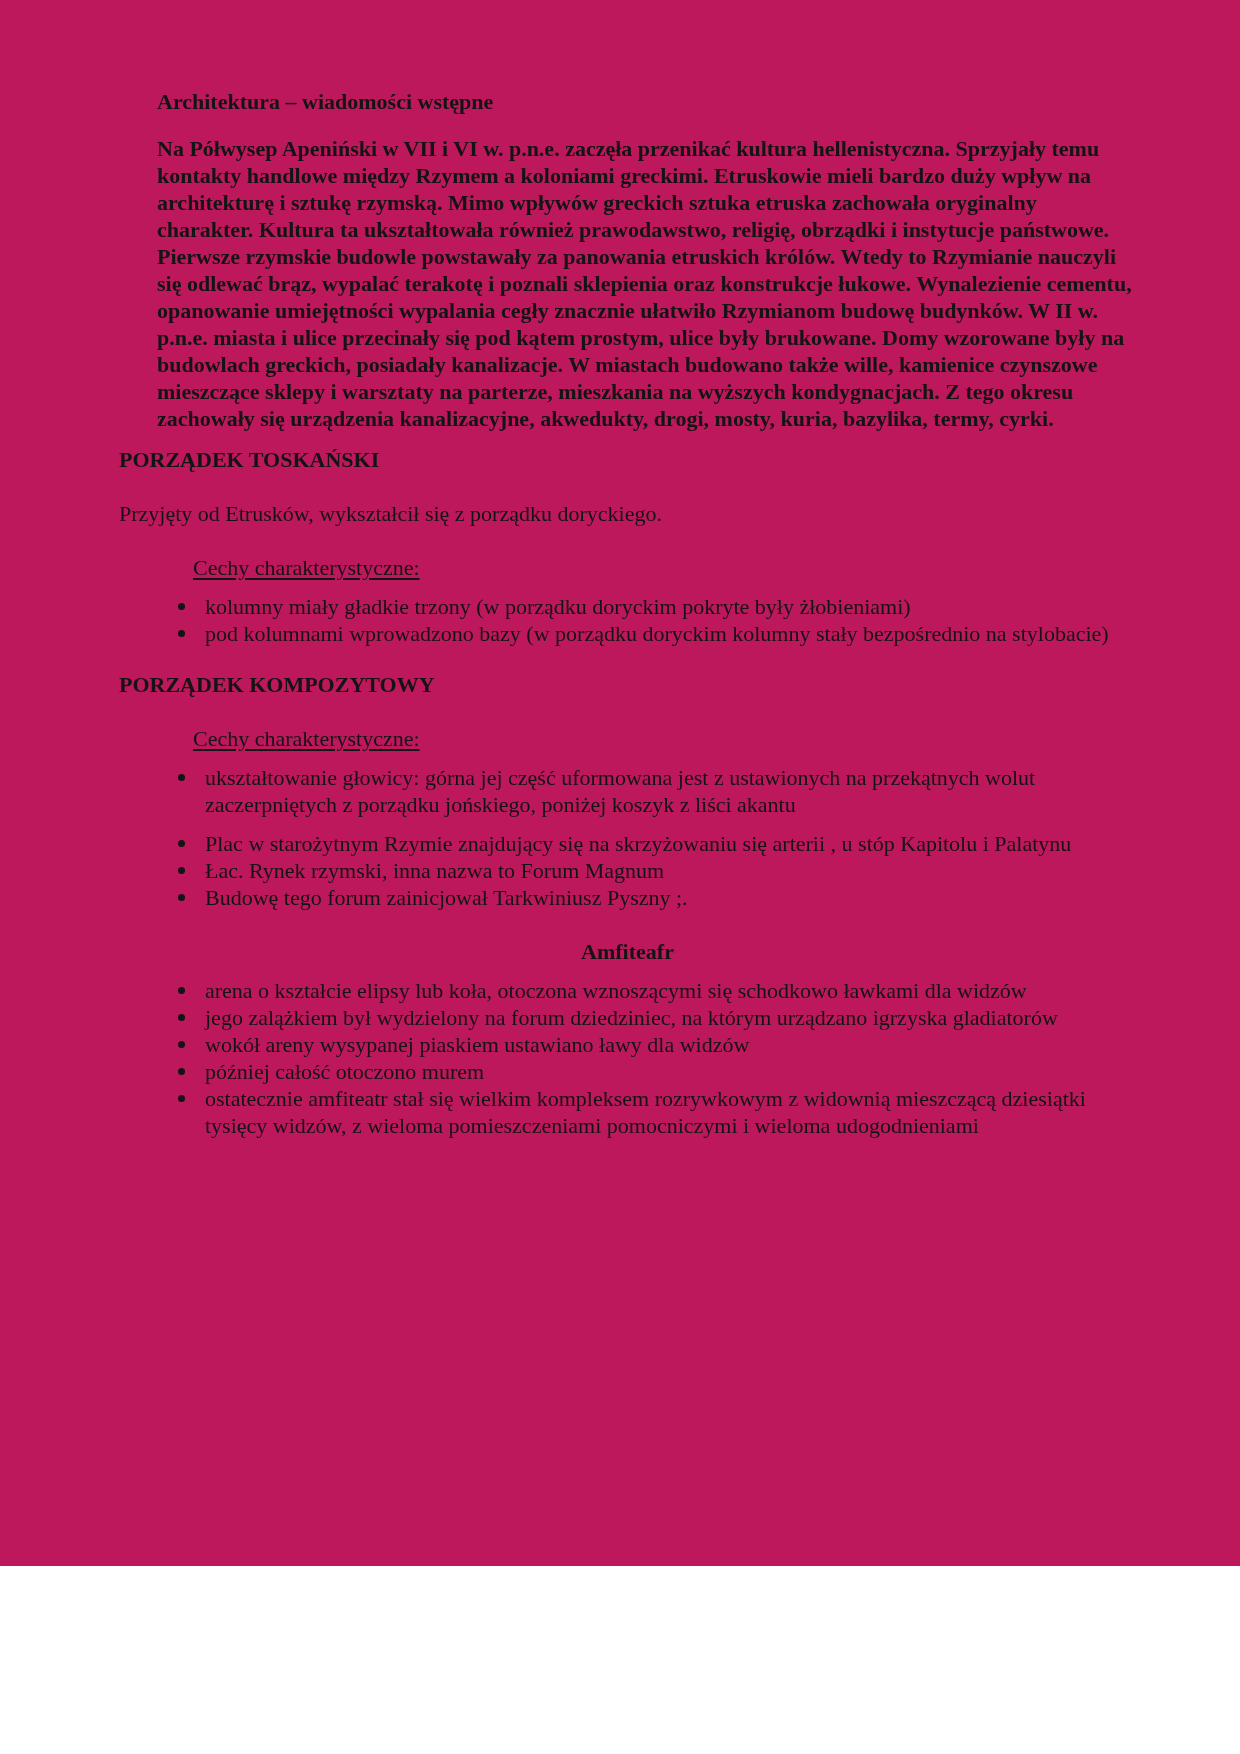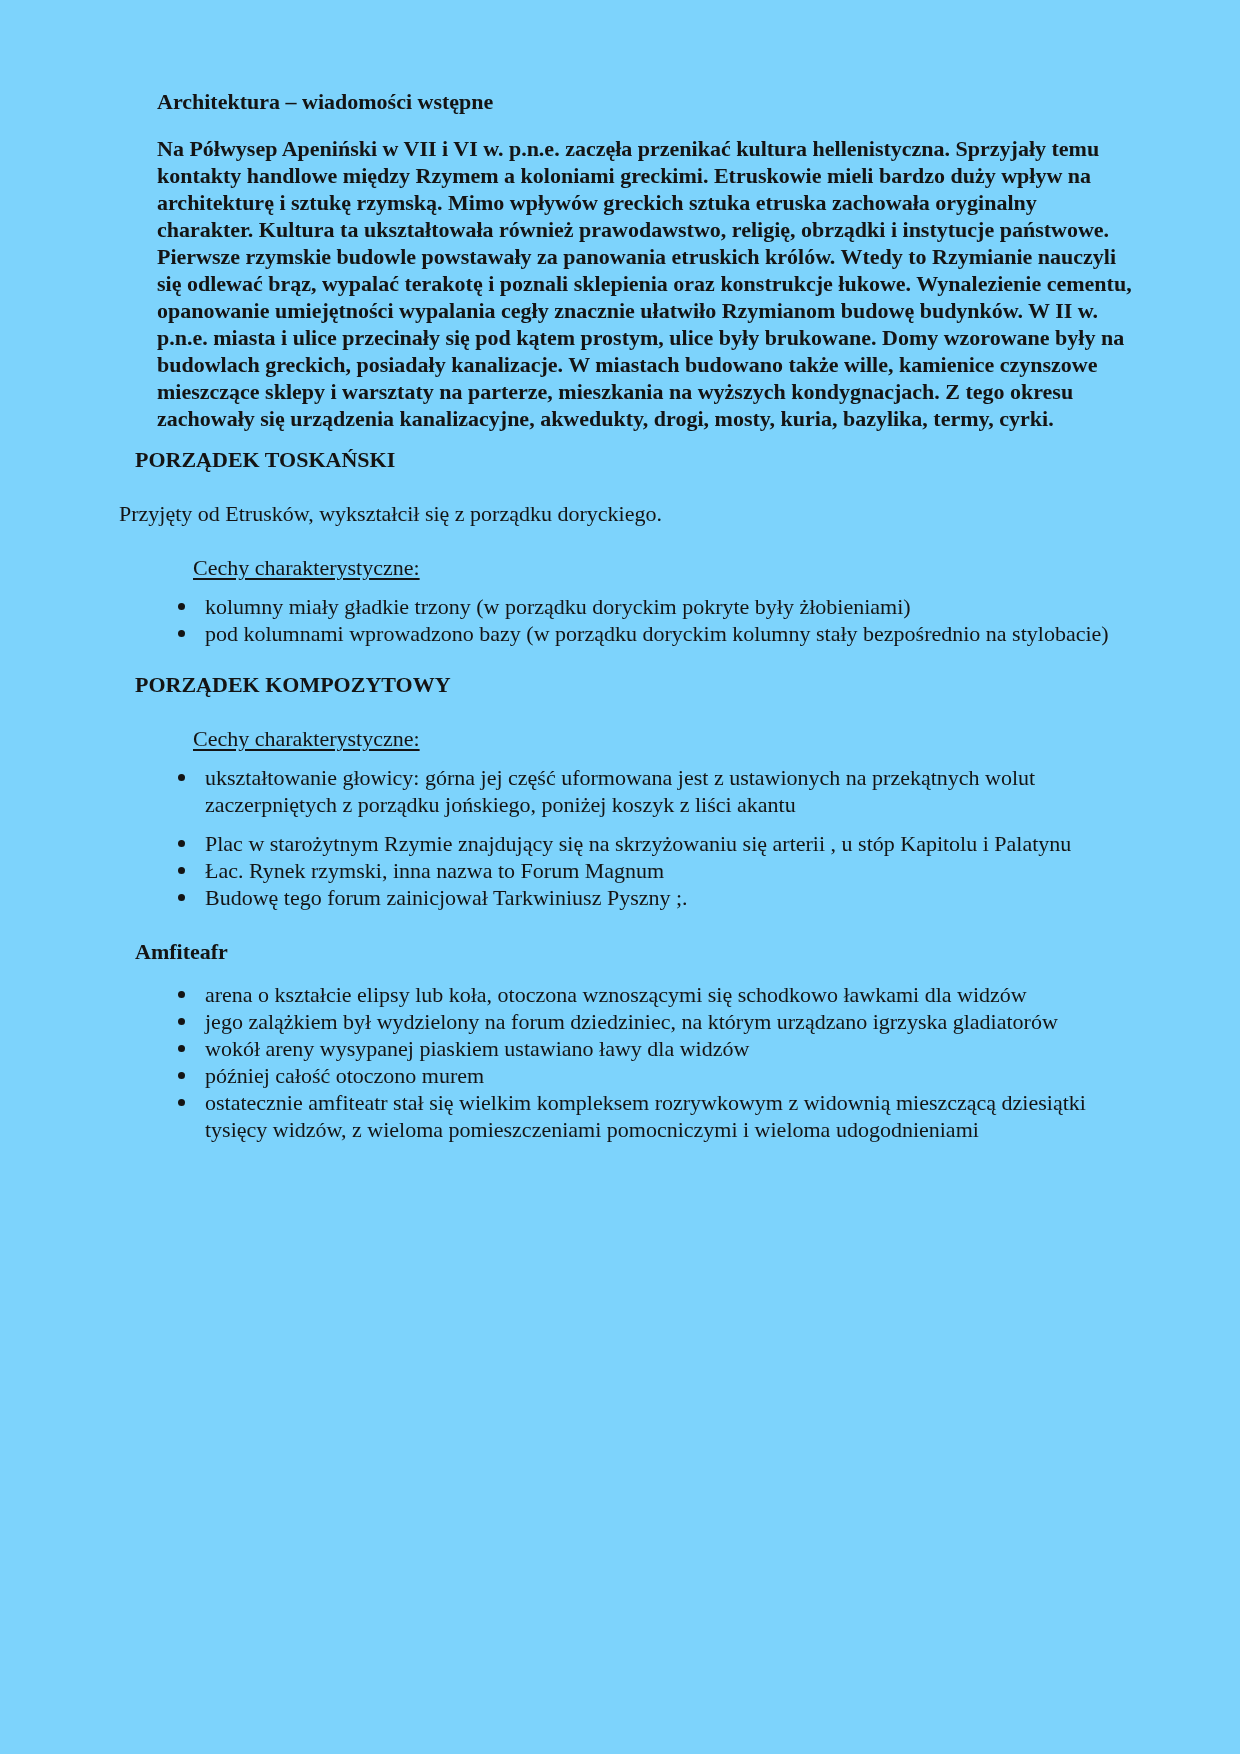--- a/index.html
+++ b/index.html
@@ -1,40 +1,40 @@
 <!DOCTYPE html>
 <html lang="pl"><head>
 <meta charset="utf-8">
 <style>
   html, body { margin: 0; padding: 0; background: #ffffff; }
   .page {
     position: relative;
     width: 1240px;
-    height: 1754px;
+    height: 1566px;
     margin: 0 auto;
-    background: #7dd3fc;
+    background: #be185d;
     color: #141414;
     font-family: "Liberation Serif", "DejaVu Serif", serif;
     font-size: 22px;
     line-height: 27px;
     box-sizing: border-box;
     padding: 88px 104px 0 119px;
     overflow: hidden;
   }
   .indented { margin-left: 38px; font-weight: bold; }
   .doc-title {
     font-weight: bold;
     margin: 0 0 20px 38px;
     font-size: 22px;
   }
   .intro p { margin: 0; }
   .section-heading {
     font-weight: bold;
     font-size: 22px;
-    margin: 16px;
+    margin: 0;
   }
   .lead { margin: 27px 0 0 0; }
   .subhead {
     margin: 27px 0 0 74px;
     text-decoration: underline;
     text-underline-offset: 3px;
   }
   ul.blist { list-style: none; margin: 12px; padding: 0; }
   ul.blist > li {
     position: relative;
@@ -46,21 +46,21 @@
     position: absolute;
     left: 47px;
     top: 10px;
     width: 7px;
     height: 7px;
     border-radius: 50%;
     background: #141414;
   }
   .mt-14 { margin-top: 14px; }
   .mt-24 { margin-top: 24px; }
-  .mt-27 { margin-top: 27px; }
+  .mt-27 { margin-top: 27px; text-align: center; }
   .mt-29 { margin-top: 29px; }
   .mt-30 { margin-top: 30px; }
 </style>
 </head>
 <body>
 
 <div class="page">
 
   <div class="doc-title">Architektura – wiadomości wstępne</div>
 

